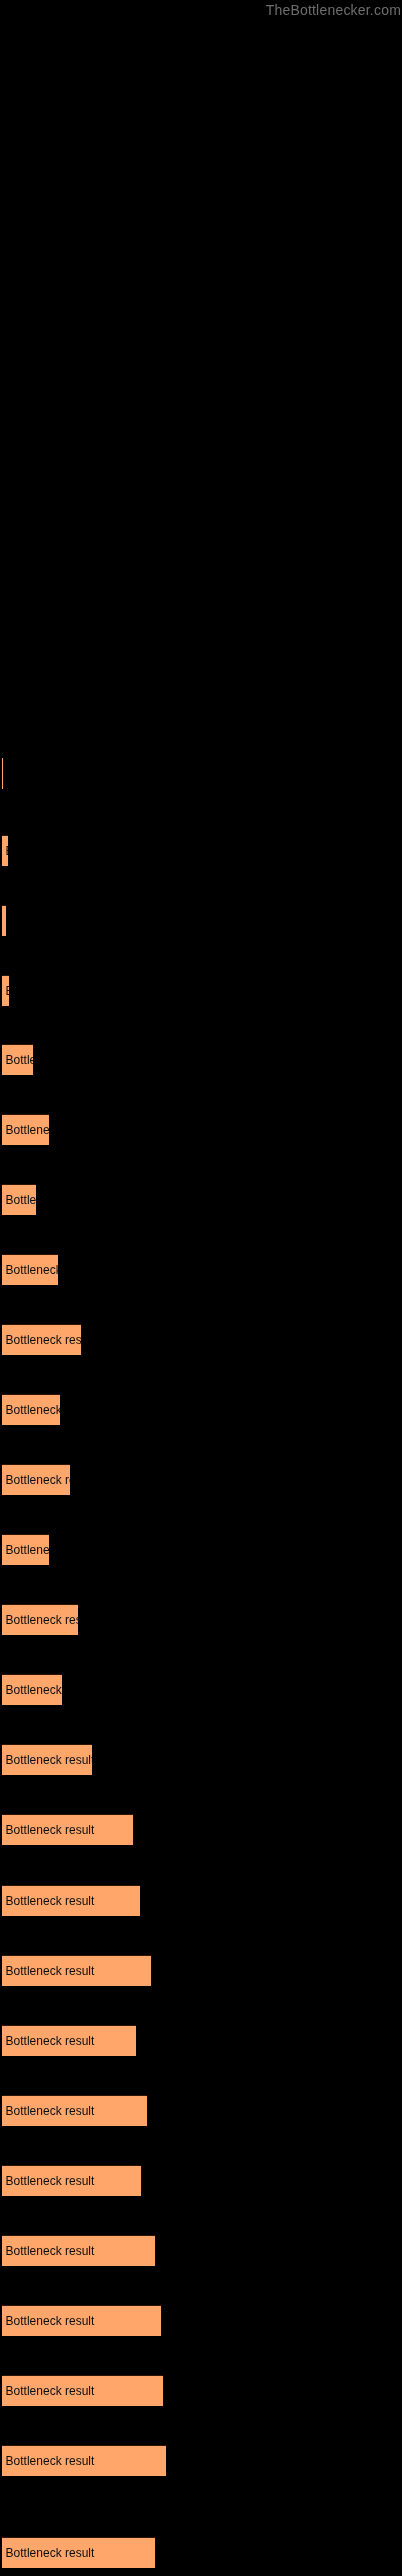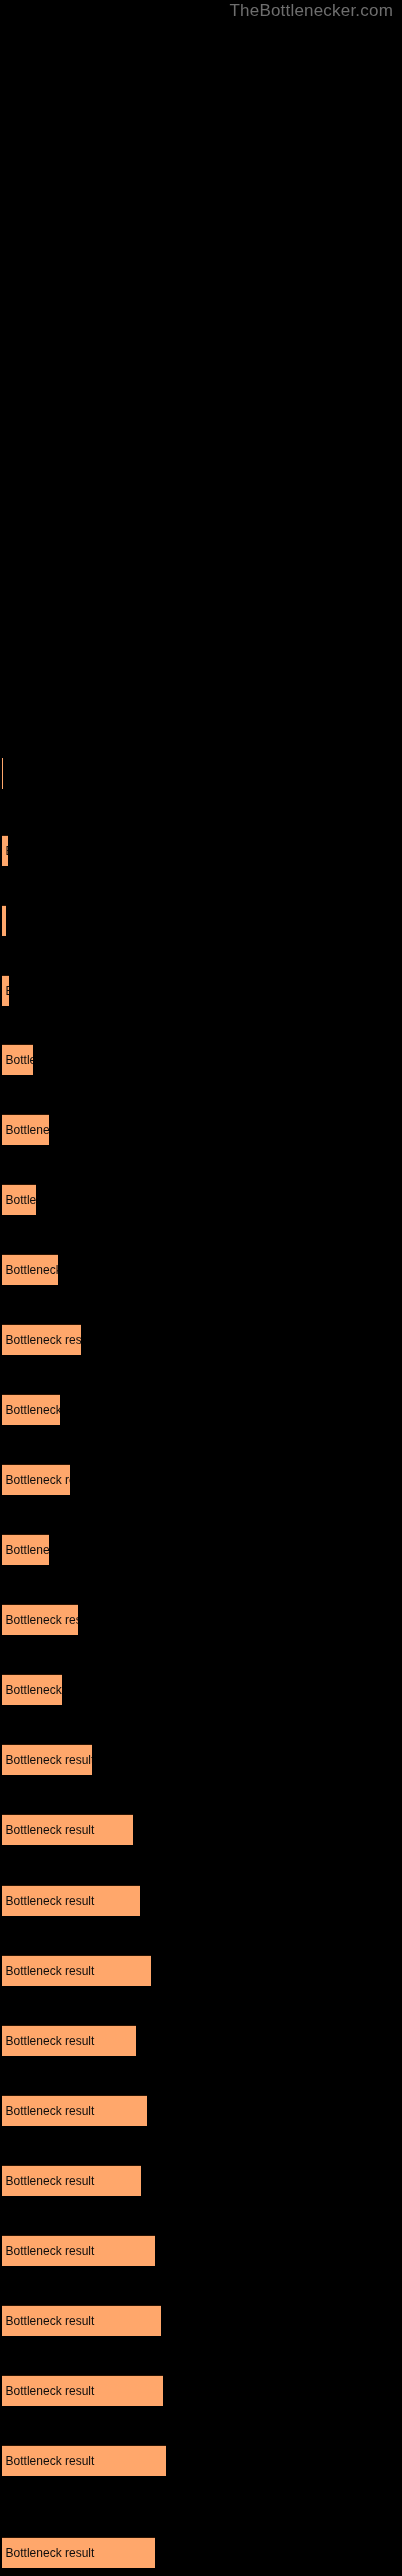--- a/index.html
+++ b/index.html
@@ -18,24 +18,24 @@
   #page {
     position: relative;
     width: 403px;
     height: 2576px;
     background: #000000;
   }
   
   .site-watermark {
     position: absolute;
     top: 0px;
-    left: 0;
+    left: 8px;
     width: 393px;
     text-align: right;
-    font-size: 17px;
+    font-size: 14px;
     line-height: 21px;
     color: #6e6e6e;
     letter-spacing: 0.2px;
     font-family: "Liberation Sans", sans-serif;
     white-space: nowrap;
   }
   
   .plot {
     position: absolute;
     left: 0;

